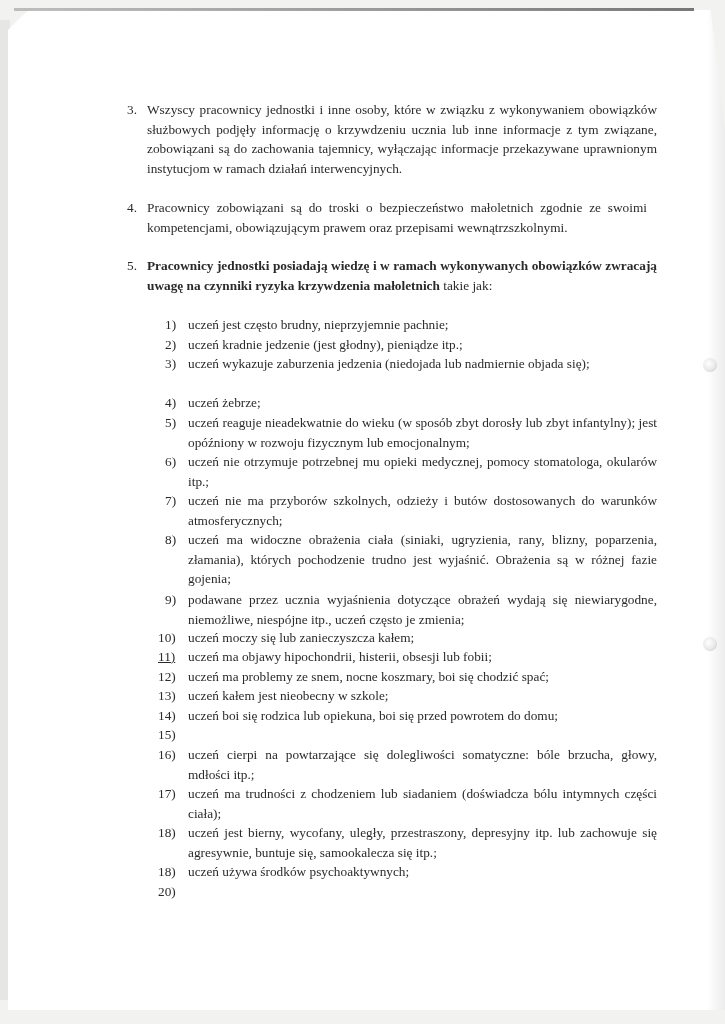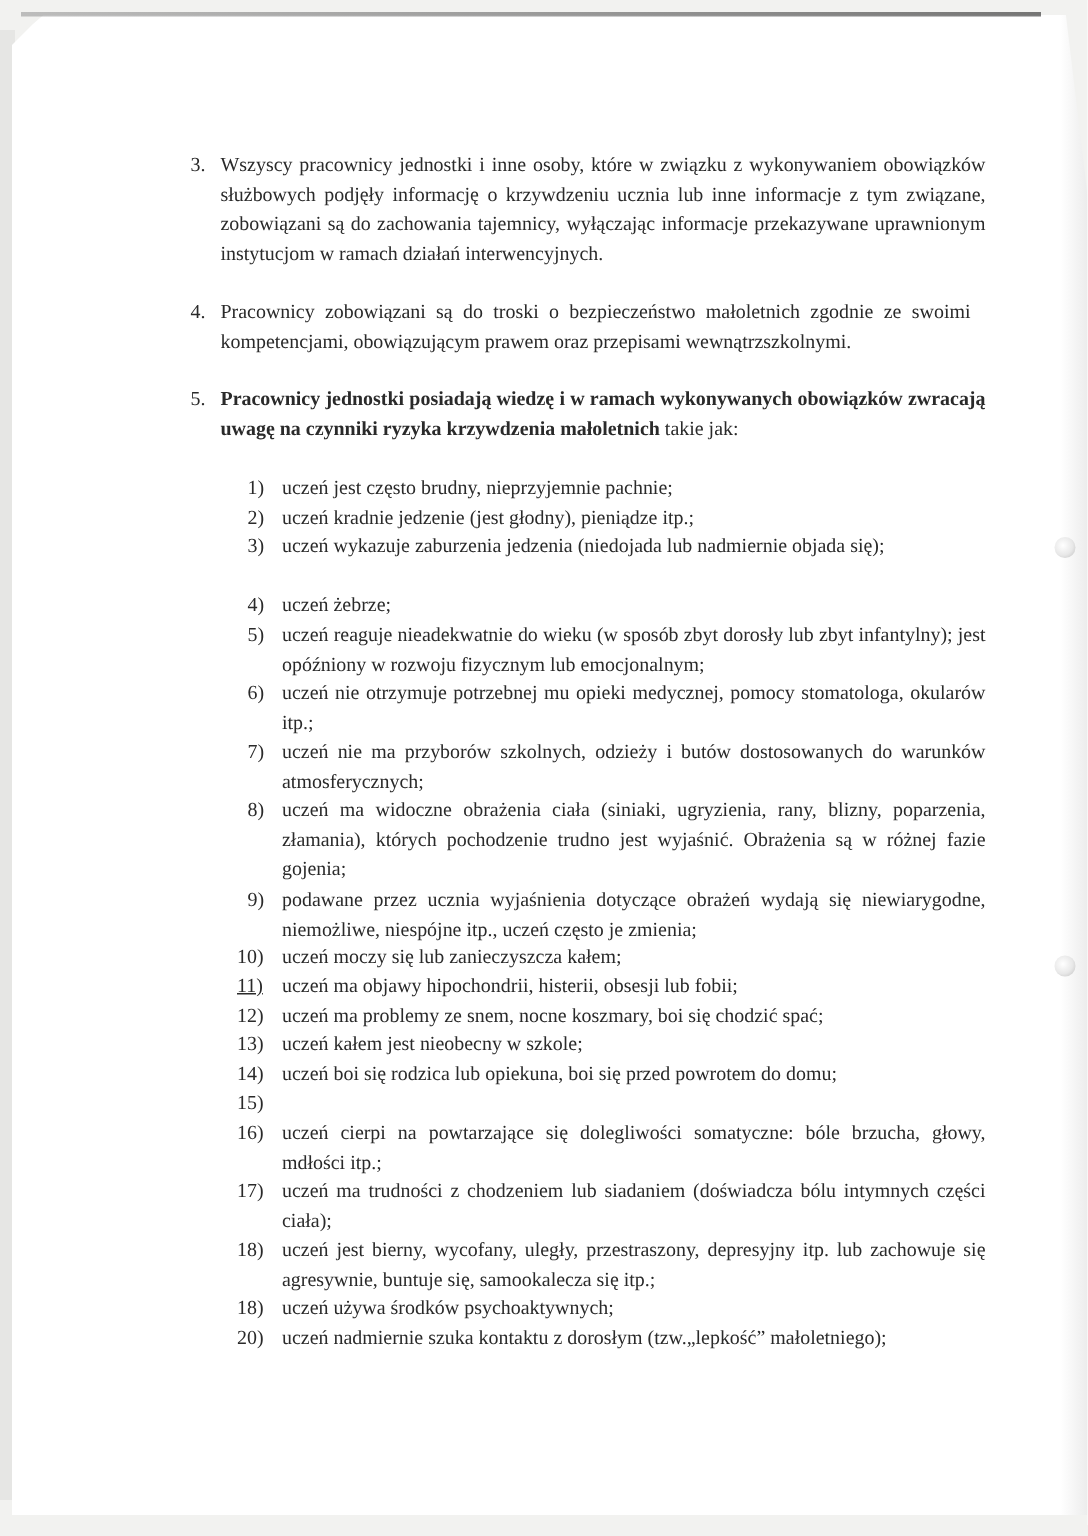--- a/index.html
+++ b/index.html
@@ -88,15 +88,15 @@
       <div class="item sub" style="left: 188px; top: 628px; width: 469px;"><span class="num" style="left: -30px;">10)</span><span>uczeń moczy się lub zanieczyszcza kałem;</span></div>
       <div class="item sub" style="left: 188px; top: 647px; width: 469px;"><span class="num" style="left: -30px; text-decoration: underline;">11)</span><span>uczeń ma objawy hipochondrii, histerii, obsesji lub fobii;</span></div>
       <div class="item sub" style="left: 188px; top: 667px; width: 469px;"><span class="num" style="left: -30px; font-family: Liberation Serif, serif;">12)</span><span>uczeń ma problemy ze snem, nocne koszmary, boi się chodzić spać;</span></div>
       <div class="item sub" style="left: 188px; top: 686px; width: 469px;"><span class="num" style="left: -30px;">13)</span><span>uczeń kałem jest nieobecny w szkole;</span></div>
       <div class="item sub" style="left: 188px; top: 706px; width: 469px;"><span class="num" style="left: -30px;">14)</span><span>uczeń boi się rodzica lub opiekuna, boi się przed powrotem do domu;</span></div>
       <div class="item sub" style="left: 188px; top: 725px; width: 469px;"><span class="num" style="left: -30px;">15)</span></div>
       <div class="item sub" style="left: 188px; top: 745px; width: 469px;"><span class="num" style="left: -30px;">16)</span><span>uczeń cierpi na powtarzające się dolegliwości somatyczne: bóle brzucha, głowy, mdłości itp.;</span></div>
       <div class="item sub" style="left: 188px; top: 784px; width: 469px;"><span class="num" style="left: -30px;">17)</span><span>uczeń ma trudności z chodzeniem lub siadaniem (doświadcza bólu intymnych części ciała);</span></div>
       <div class="item sub" style="left: 188px; top: 823px; width: 469px;"><span class="num" style="left: -30px;">18)</span><span>uczeń jest bierny, wycofany, uległy, przestraszony, depresyjny itp. lub zachowuje się agresywnie, buntuje się, samookalecza się itp.;</span></div>
       <div class="item sub" style="left: 188px; top: 862px; width: 469px;"><span class="num" style="left: -30px;">18)</span><span>uczeń używa środków psychoaktywnych;</span></div>
-      <div class="item sub" style="left: 188px; top: 882px; width: 469px;"><span class="num" style="left: -30px;">20)</span><span>uczeń nadmiernie szuka kontaktu z dorosłym (tzw.„lepkość” małoletniego);</span></div>
+      <div class="item sub" style="left: 188px; top: 882px; width: 469px;"><span class="num" style="left: -30px;">20)</span></div>
     </div>
 </div>
 
 </body></html>

